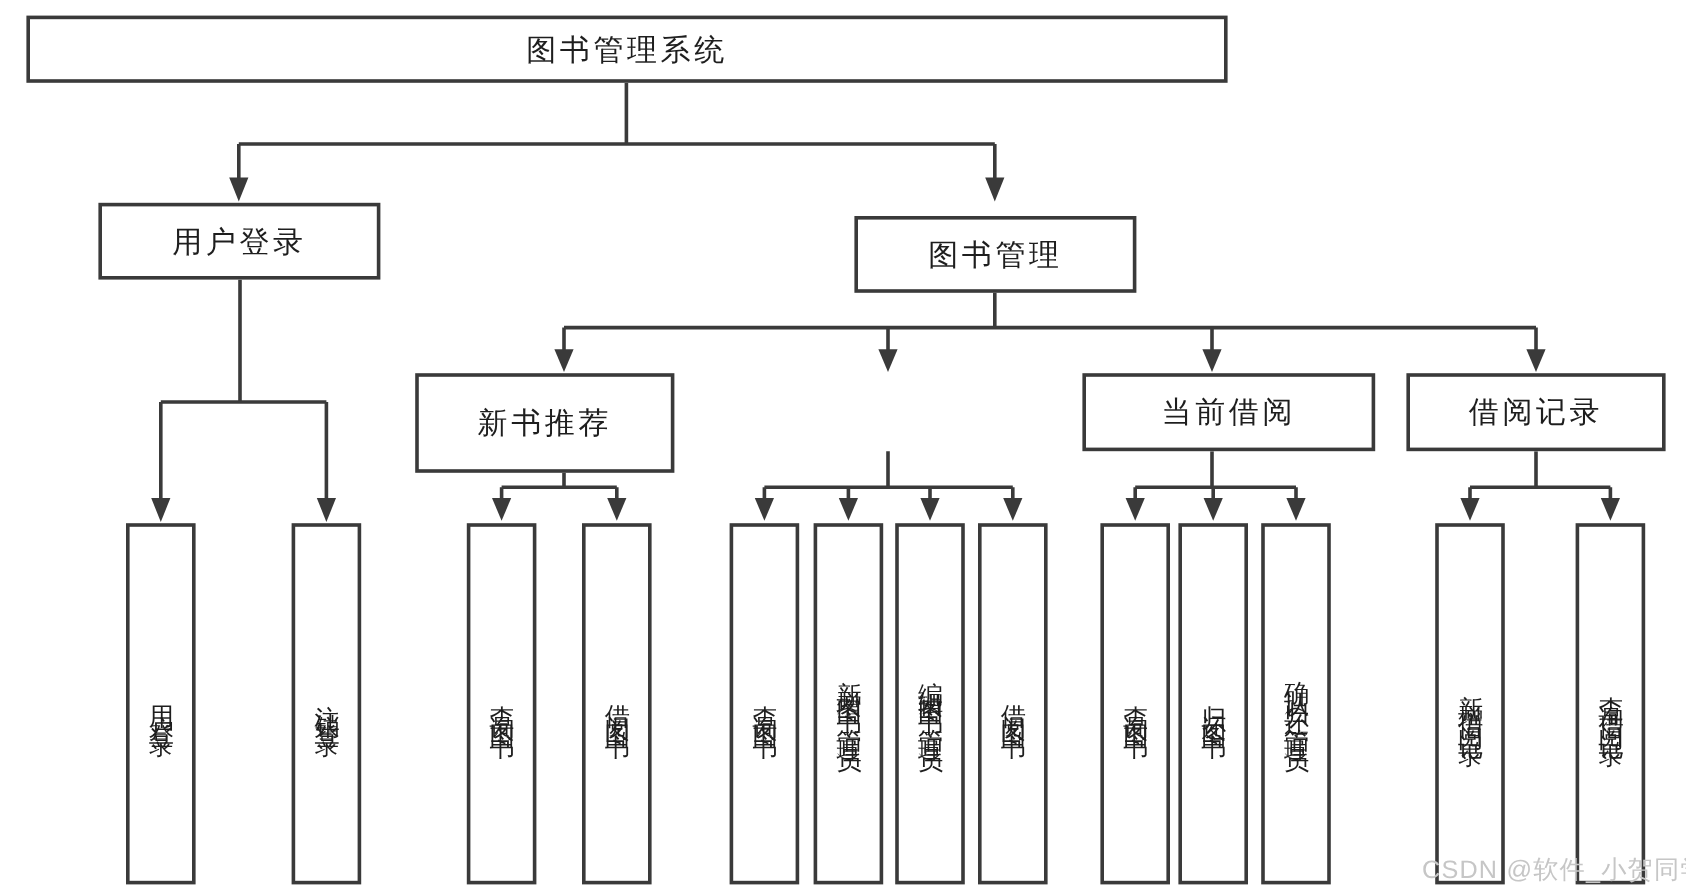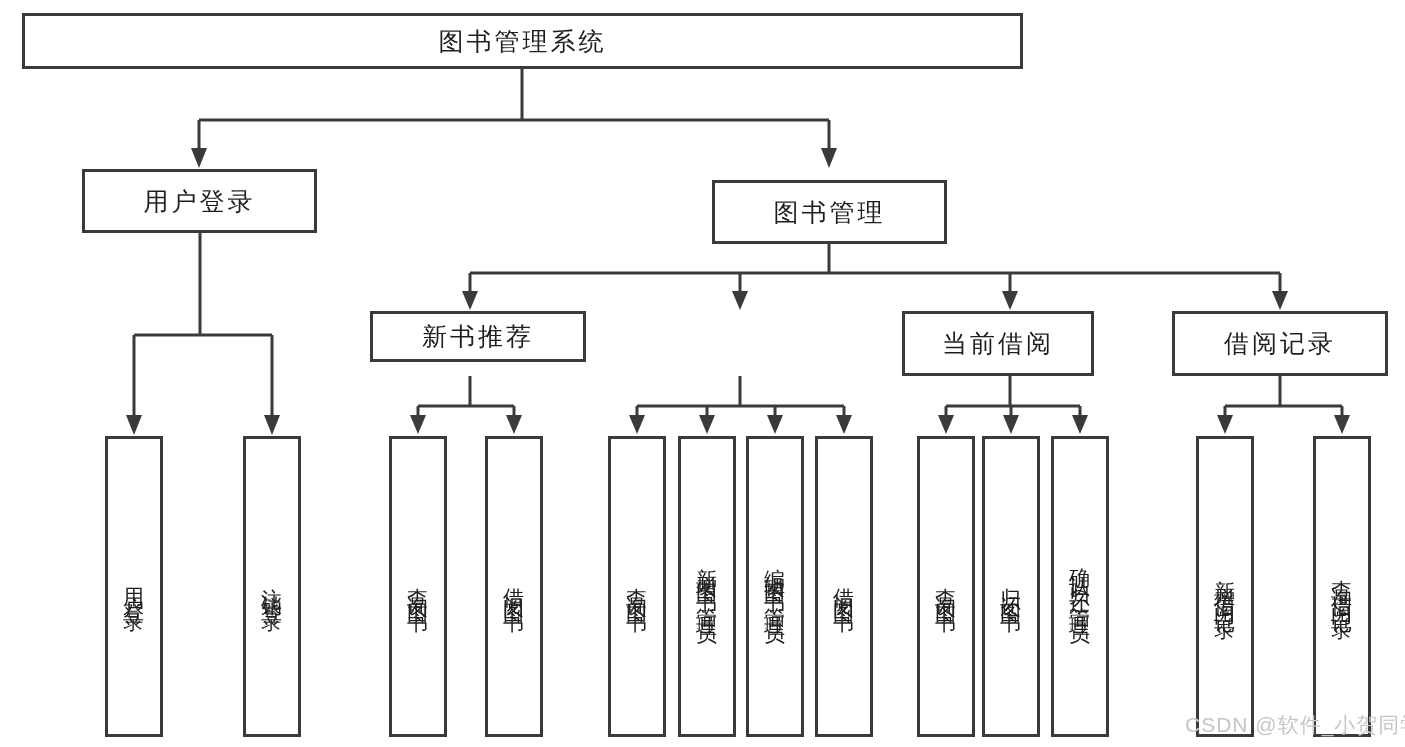--- a/index.html
+++ b/index.html
@@ -103,24 +103,24 @@
     <span>图书管理系统</span>
   </div>
 
   <div class="hnode" style="left:82px;top:169px;width:235px;height:64px;">
     <span>用户登录</span>
   </div>
   <div class="hnode" style="left:712px;top:169px;width:235px;height:64px;margin-top:11px;">
     <span>图书管理</span>
   </div>
 
-  <div class="hnode" style="left:370px;top:311px;width:216px;height:51px;text-align:right;">
+  <div class="hnode" style="left:346px;top:311px;width:216px;height:83px;text-align:right;">
     <span>新书推荐</span>
   </div>
-  <div class="hnode" style="left:902px;top:311px;width:192px;height:65px;font-family:Liberation Serif, serif;">
+  <div class="hnode" style="left:902px;top:311px;width:244px;height:65px;font-family:Liberation Serif, serif;">
     <span>当前借阅</span>
   </div>
   <div class="hnode" style="left:1172px;top:311px;width:216px;height:65px;">
     <span>借阅记录</span>
   </div>
 
   <div class="leaf" style="left:105px;">
     <span class="vtext">用户登录</span>
   </div>
   <div class="leaf" style="left:243px;">

